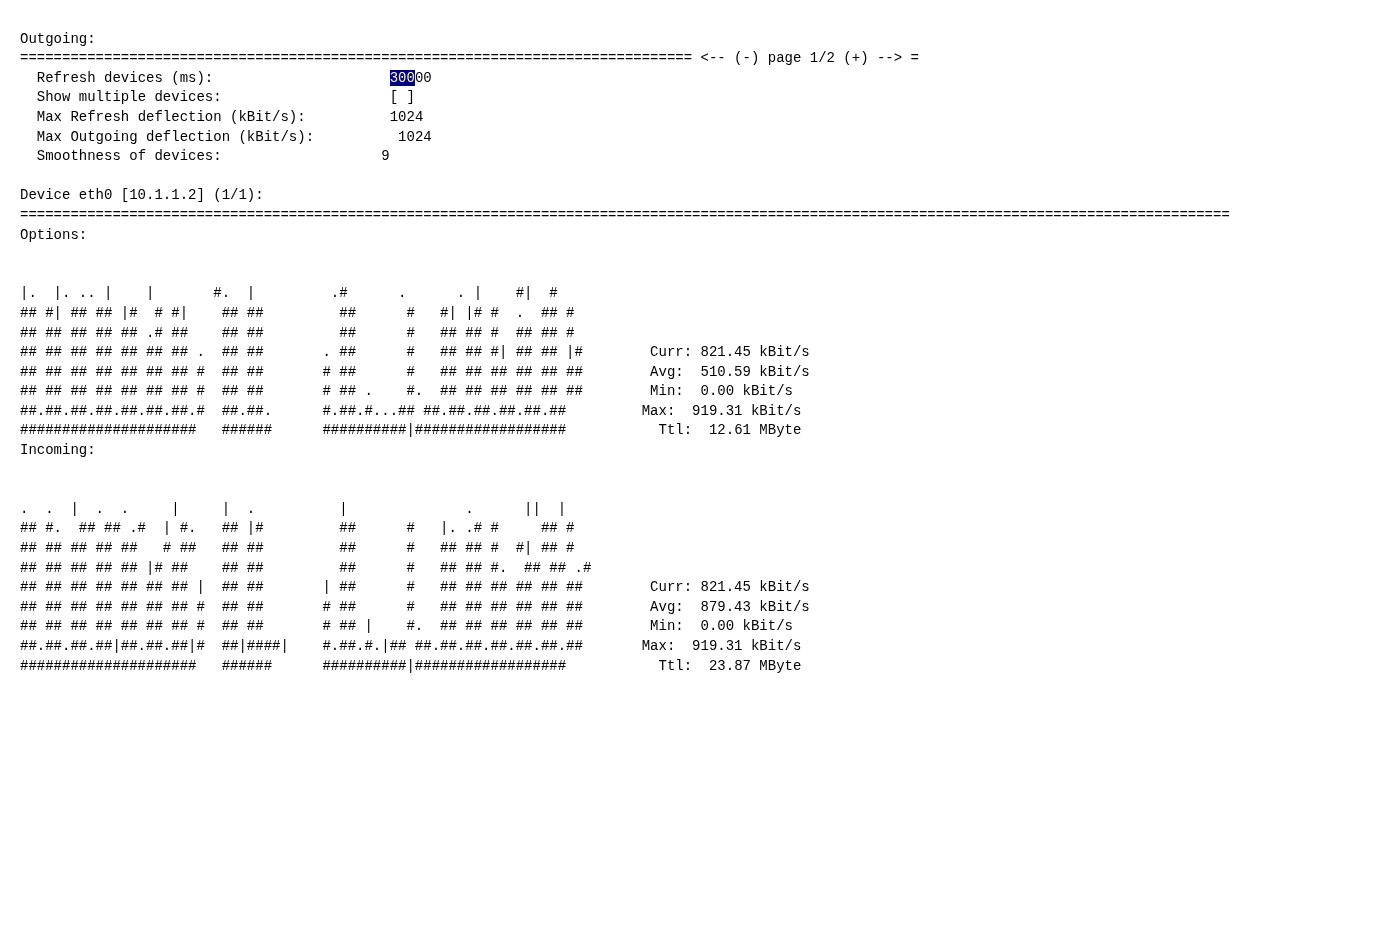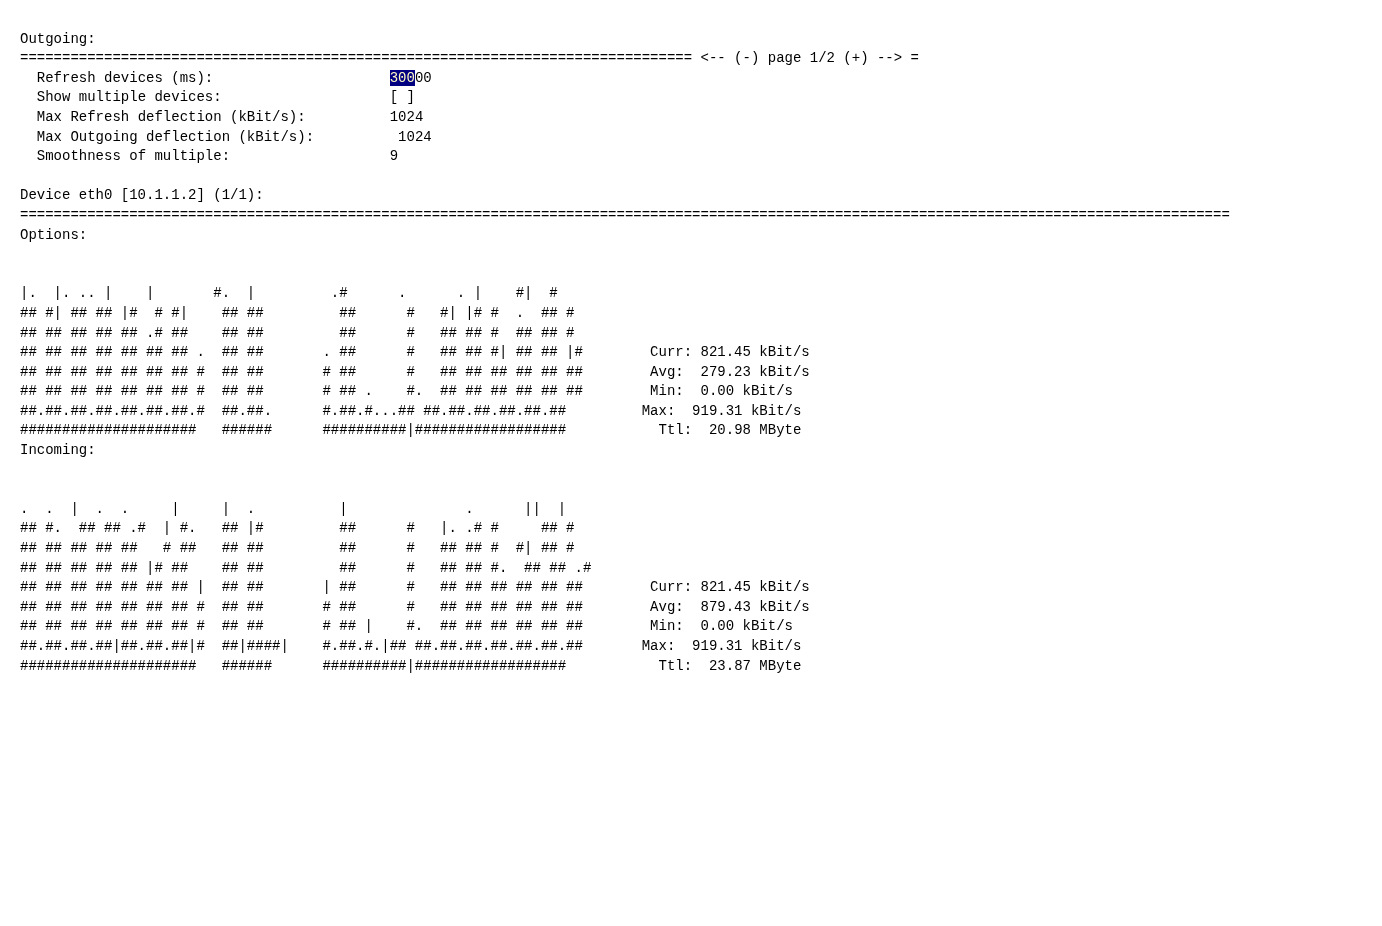--- a/index.html
+++ b/index.html
@@ -28,35 +28,35 @@
 </head>
 <body>
 
 <div class="terminal">
 <span>Outgoing:</span>
 <span>================================================================================</span> <span>&lt;-- (-) page 1/2 (+) --&gt; =</span>
   <span>Refresh devices (ms):</span>                     <span><span class="highlight">300</span></span>00
   <span>Show multiple devices:</span>                    <span>[ ]</span>
   <span>Max Refresh deflection (kBit/s):</span>          <span>1024</span>
   <span>Max Outgoing deflection (kBit/s):</span>          <span>1024</span>
-  <span>Smoothness of multiple:</span>                   <span>9</span>
+  <span>Smoothness of devices:</span>                   <span>9</span>
 
 <span>Device eth0 [10.1.1.2] (1/1):</span>
 <span>================================================================================================================================================</span>
 <span>Options:</span>
 
 
 <span>|.  |. .. |    |       #.  |         .#      .      . |    #|  #
 ## #| ## ## |#  # #|    ## ##         ##      #   #| |# #  .  ## #
 ## ## ## ## ## .# ##    ## ##         ##      #   ## ## #  ## ## #
 ## ## ## ## ## ## ## .  ## ##       . ##      #   ## ## #| ## ## |#        <span>Curr: 821.45 kBit/s</span>
-## ## ## ## ## ## ## #  ## ##       # ##      #   ## ## ## ## ## ##        <span>Avg:  279.23 kBit/s</span>
+## ## ## ## ## ## ## #  ## ##       # ##      #   ## ## ## ## ## ##        <span>Avg:  510.59 kBit/s</span>
 ## ## ## ## ## ## ## #  ## ##       # ## .    #.  ## ## ## ## ## ##        <span>Min:  0.00 kBit/s</span>
 ##.##.##.##.##.##.##.#  ##.##.      #.##.#...## ##.##.##.##.##.##         <span>Max:  919.31 kBit/s</span>
-#####################   ######      ##########|##################           <span>Ttl:  20.98 MByte</span></span>
+#####################   ######      ##########|##################           <span>Ttl:  12.61 MByte</span></span>
 <span>Incoming:</span>
 
 
 <span>.  .  |  .  .     |     |  .          |              .      ||  |
 ## #.  ## ## .#  | #.   ## |#         ##      #   |. .# #     ## #
 ## ## ## ## ##   # ##   ## ##         ##      #   ## ## #  #| ## #
 ## ## ## ## ## |# ##    ## ##         ##      #   ## ## #.  ## ## .#
 ## ## ## ## ## ## ## |  ## ##       | ##      #   ## ## ## ## ## ##        <span>Curr: 821.45 kBit/s</span>
 ## ## ## ## ## ## ## #  ## ##       # ##      #   ## ## ## ## ## ##        <span>Avg:  879.43 kBit/s</span>
 ## ## ## ## ## ## ## #  ## ##       # ## |    #.  ## ## ## ## ## ##        <span>Min:  0.00 kBit/s</span>

